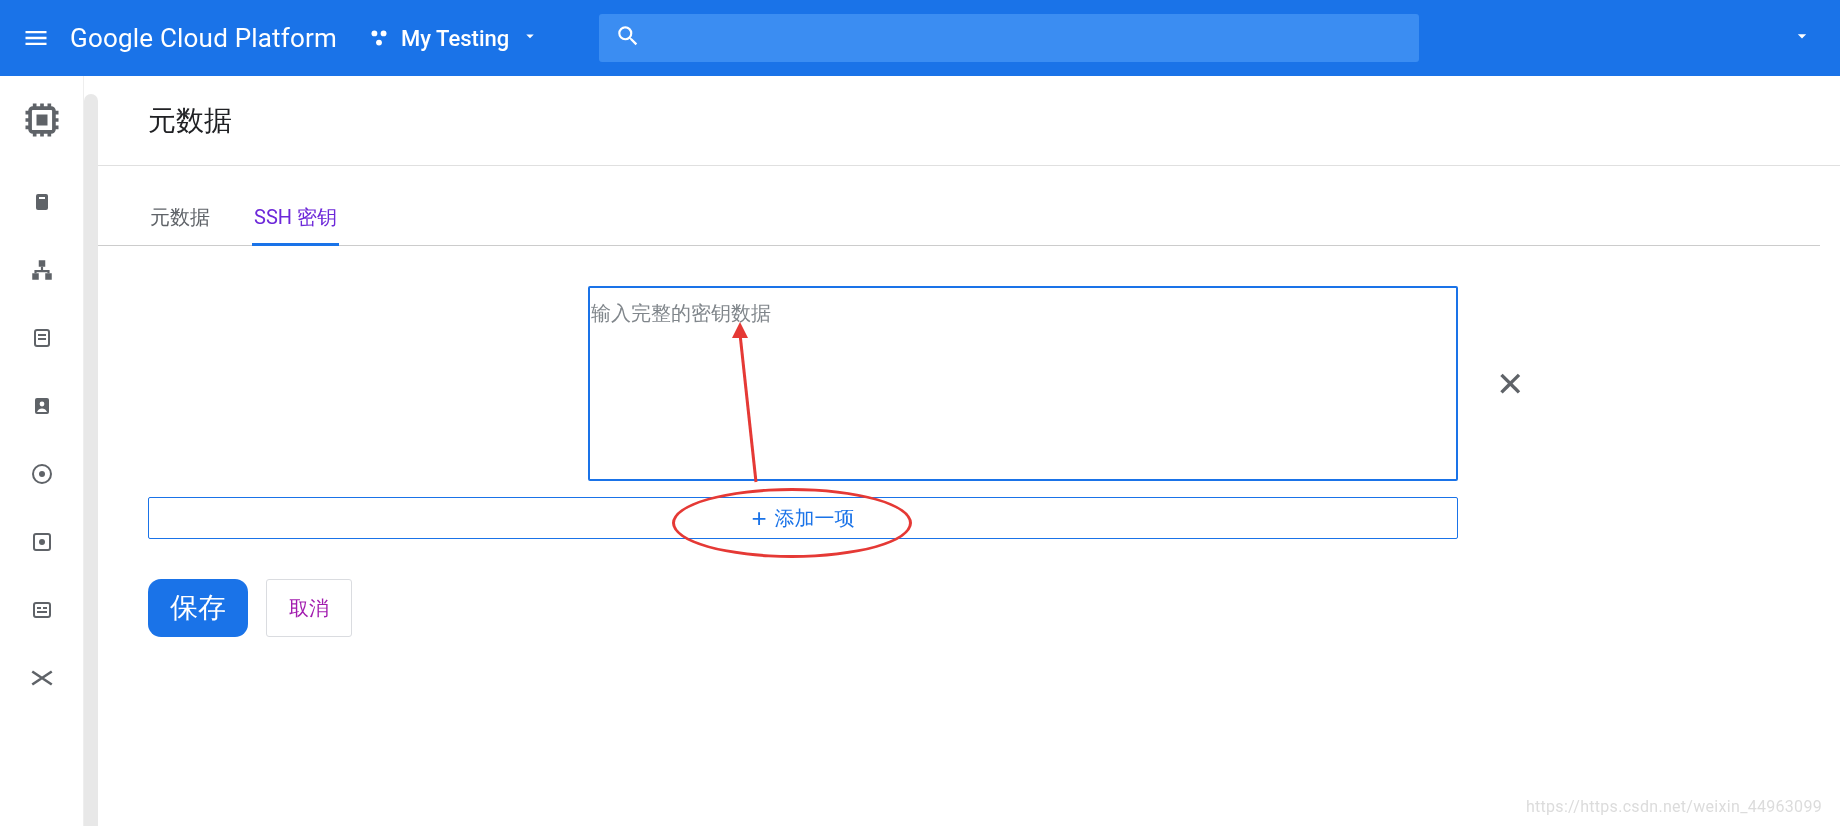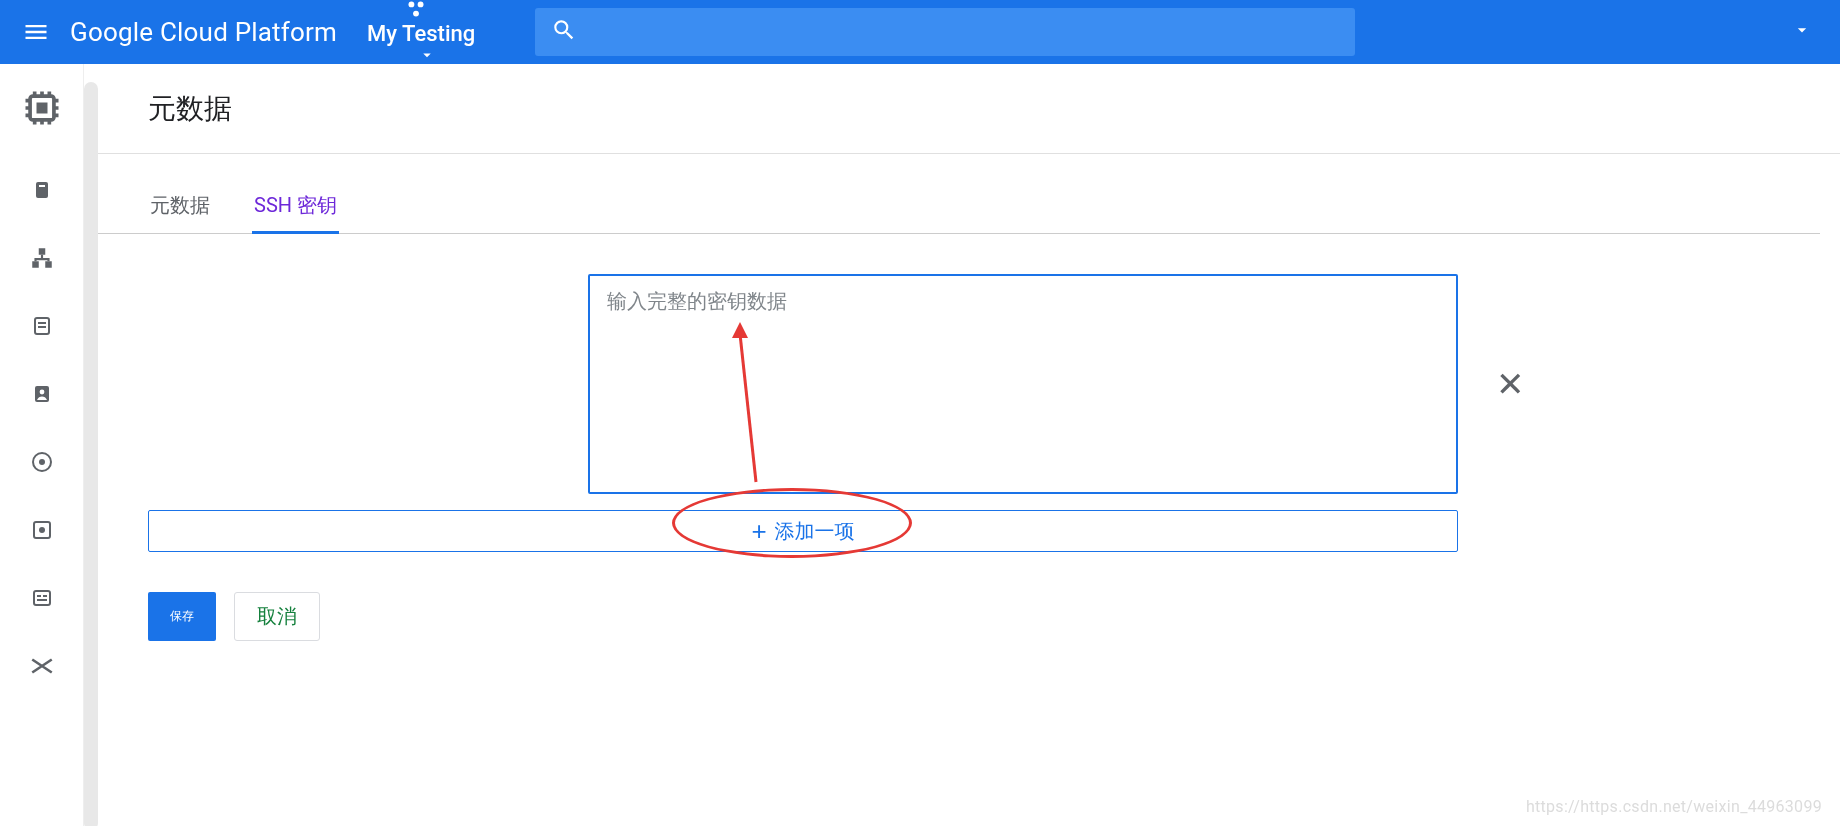--- a/index.html
+++ b/index.html
@@ -1,30 +1,30 @@
 <!DOCTYPE html>
 <html><head>
   <meta charset="utf-8">
   <style>
     * { margin: 0; padding: 0; box-sizing: border-box; }
     body { font-family: 'Roboto', 'Helvetica Neue', Arial, sans-serif; background: #fff; width: 1840px; height: 826px; overflow: hidden; position: relative; }
     
     
     .header {
-      height: 64px;
+      height: 76px;
       background: #1a73e8;
       display: flex;
       align-items: center;
       padding: 0 12px;
       color: #fff;
     }
     .hamburger { width: 48px; display:flex; align-items:center; justify-content:center; cursor:pointer; }
     .hamburger svg { fill: #fff; }
     .brand { font-size: 26px; font-weight: 400; margin-left: 10px; letter-spacing: 0.2px; }
-    .project-select { display:flex; align-items:center; margin-left: 30px; cursor:pointer;flex-direction:column; }
+    .project-select { display:flex; align-items:center; margin-left: 30px; cursor:pointer; }
     .project-icon { width:24px; height:24px; display:inline-flex; align-items:center; justify-content:center; margin-right:10px; }
     .project-name { font-size: 22px; font-weight:500; }
     .caret { margin-left: 12px; }
     .search-box {
       margin-left: 60px;
       height: 48px;
       width: 820px;
       background: #3b8df2;
       border-radius: 3px;
       display:flex;
@@ -84,24 +84,24 @@
       left:0; right:0; bottom:-1px;
       height:3px;
       background:#1a73e8;
     }
 
     .ssh-area { padding: 40px 50px 0 50px; position:relative; }
     .key-row { display:flex; align-items:center; gap:28px; }
     .key-input {
       margin-left: 440px;
       width: 870px;
-      height: 220px;
+      height: 195px;
       border: 2px solid #1a73e8;
       border-radius: 2px;
-      padding: 12px 17px;
+      padding: 12px 1px;
       font-size: 20px;
       color:#5f6368;
       resize:none;
       outline:none;
       font-family: Liberation Mono, monospace;
     }
     .key-input::placeholder { color:#80868b; }
     .close-x { font-size: 34px; color:#5f6368; cursor:pointer; user-select:none; margin-left: 10px; }
 
     .add-btn {
@@ -116,25 +116,25 @@
       display:flex;
       align-items:center;
       justify-content:center;
       gap:8px;
       cursor:pointer;
     }
     .add-btn .plus { font-size:26px; font-weight:500; line-height:1; }
 
     .actions { margin-top: 40px; display:flex; gap:18px; }
     .btn-primary {
-      background:#1a73e8; color:#fff; border:none; border-radius:2px;
-      font-size:12px; padding: 10px 22px; cursor:pointer;
+      background:#1a73e8; color:#fff; border:none; border-radius:13px;
+      font-size:28px; padding: 10px 22px; cursor:pointer;
     }
     .btn-secondary {
-      background:#fff; color:#15803d; border:1px solid #dadce0; border-radius:3px;
+      background:#fff; color:#a21caf; border:1px solid #dadce0; border-radius:3px;
       font-size:20px; padding: 10px 22px; cursor:pointer;
     }
 
     
     .anno-ellipse {
       position:absolute;
       border: 3px solid #e53935;
       border-radius: 50%;
       width: 240px; height: 70px;
       pointer-events:none;

